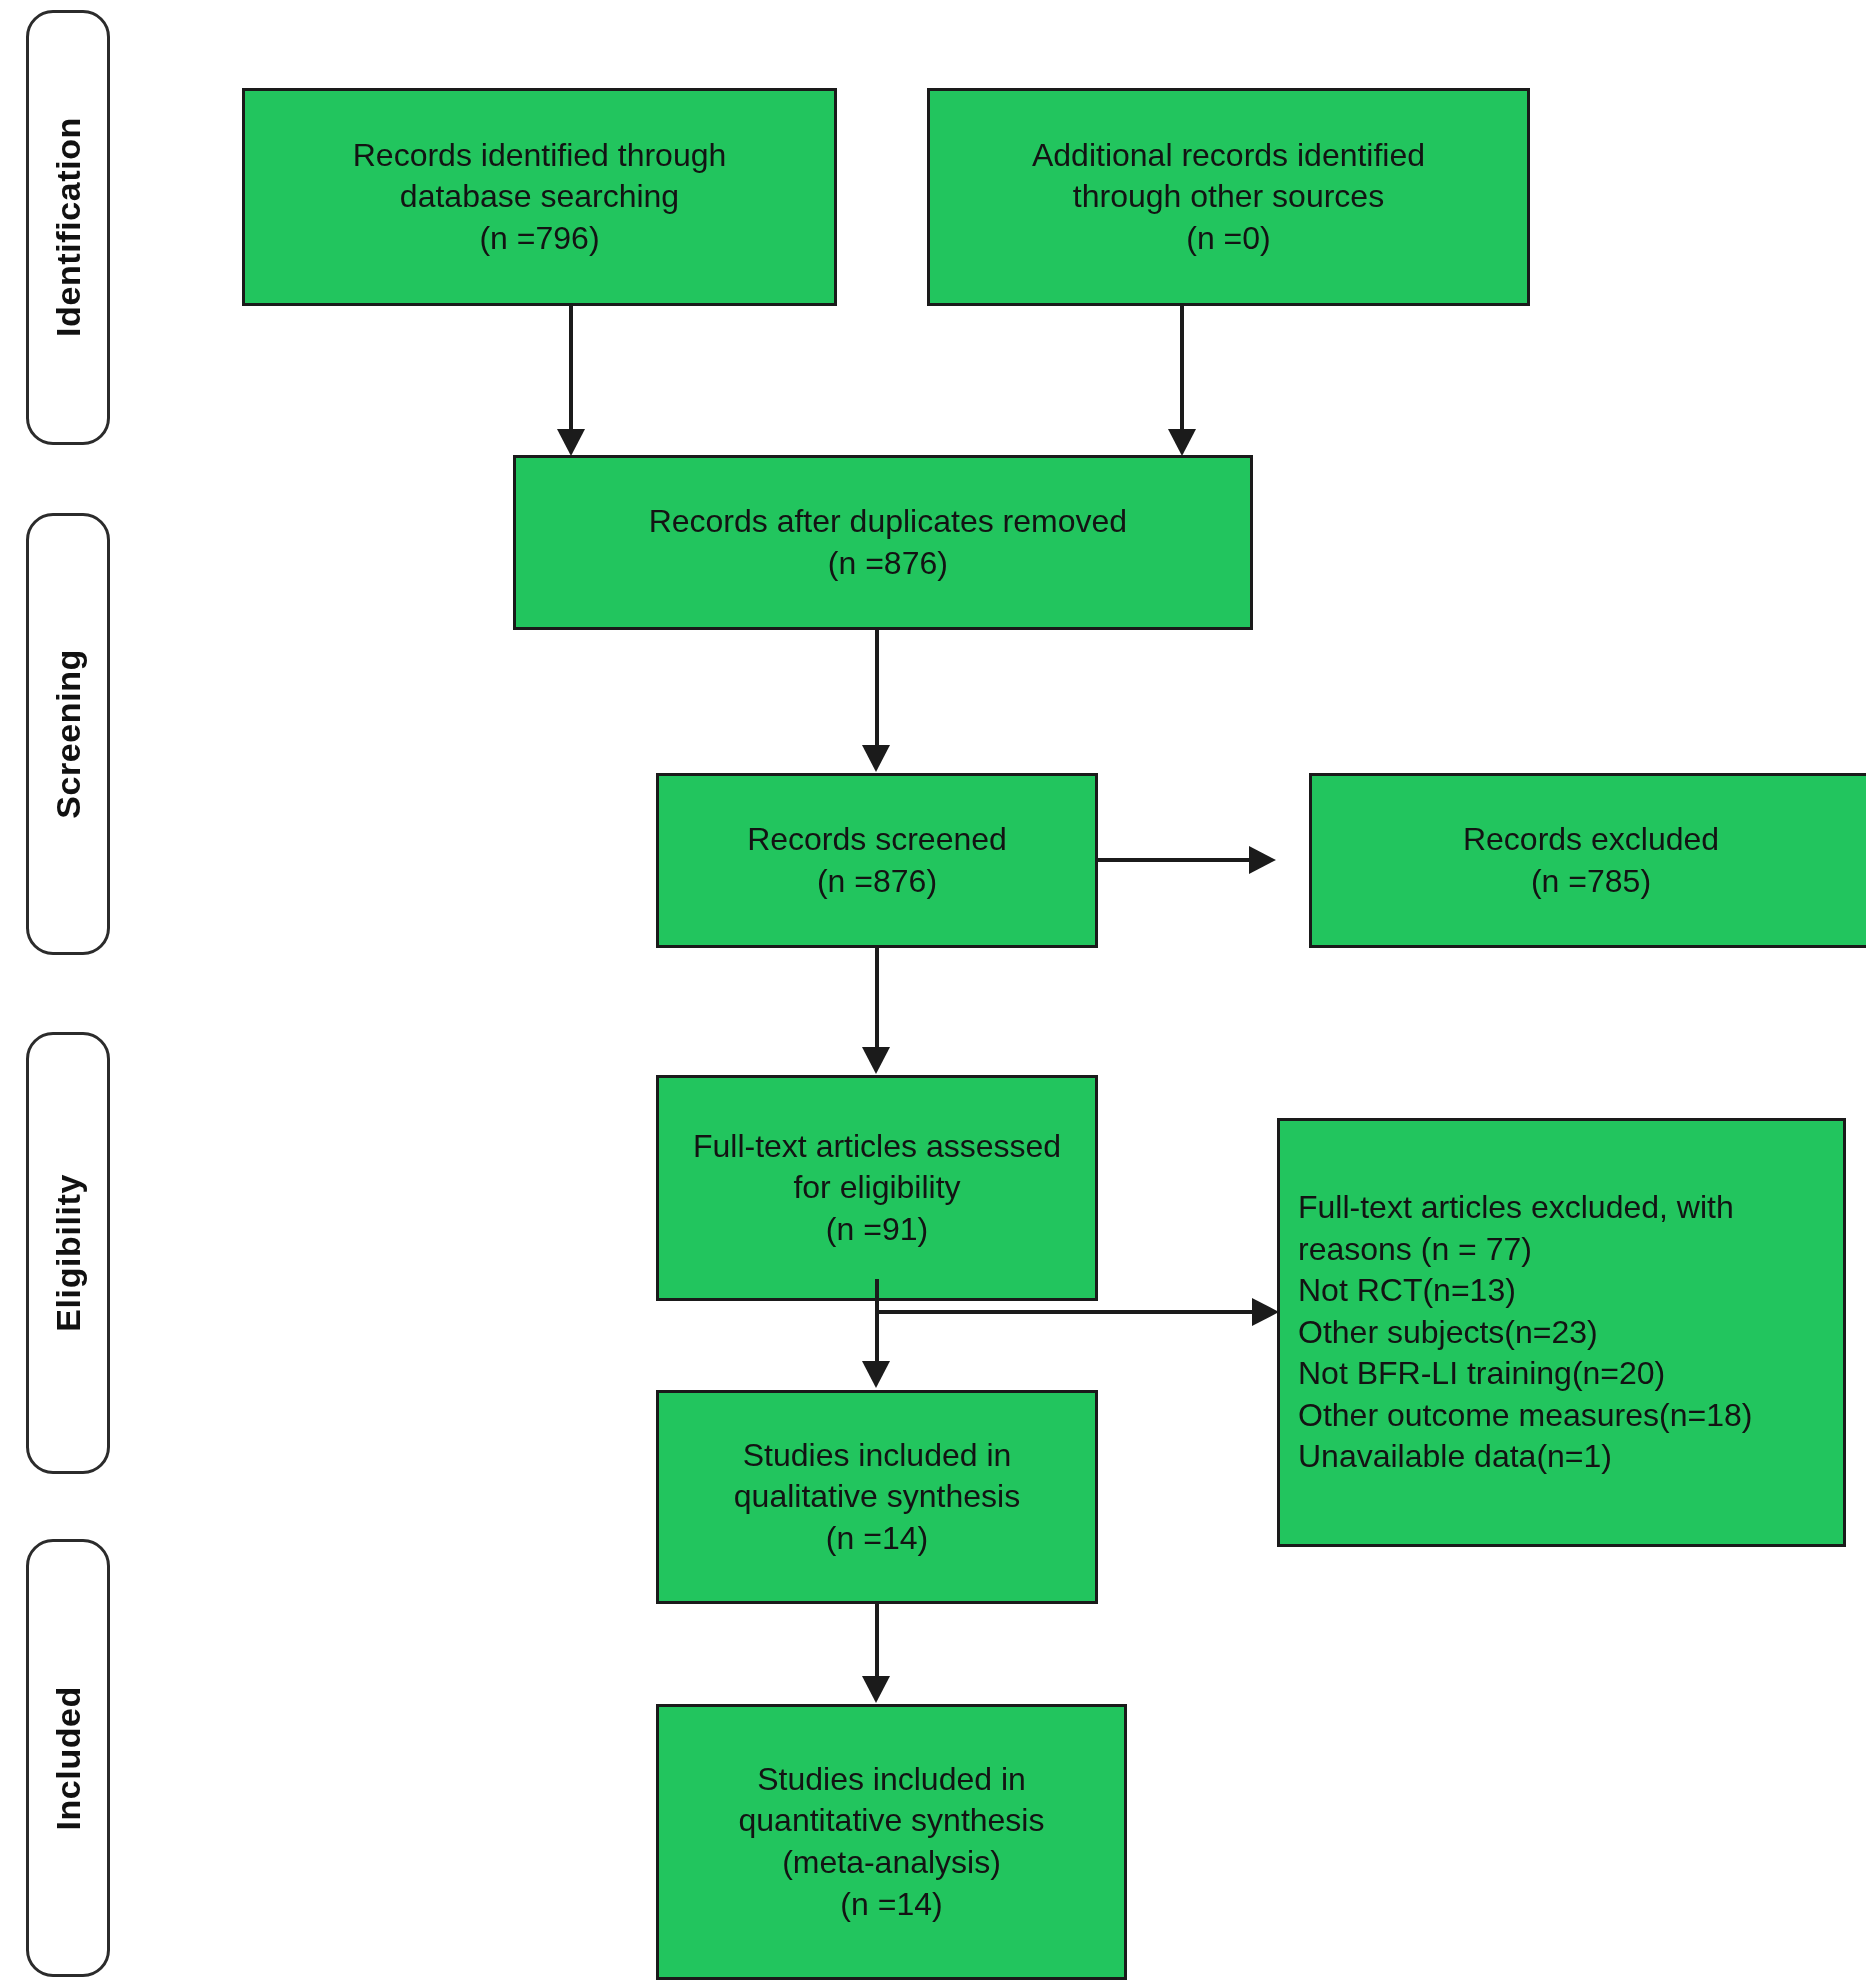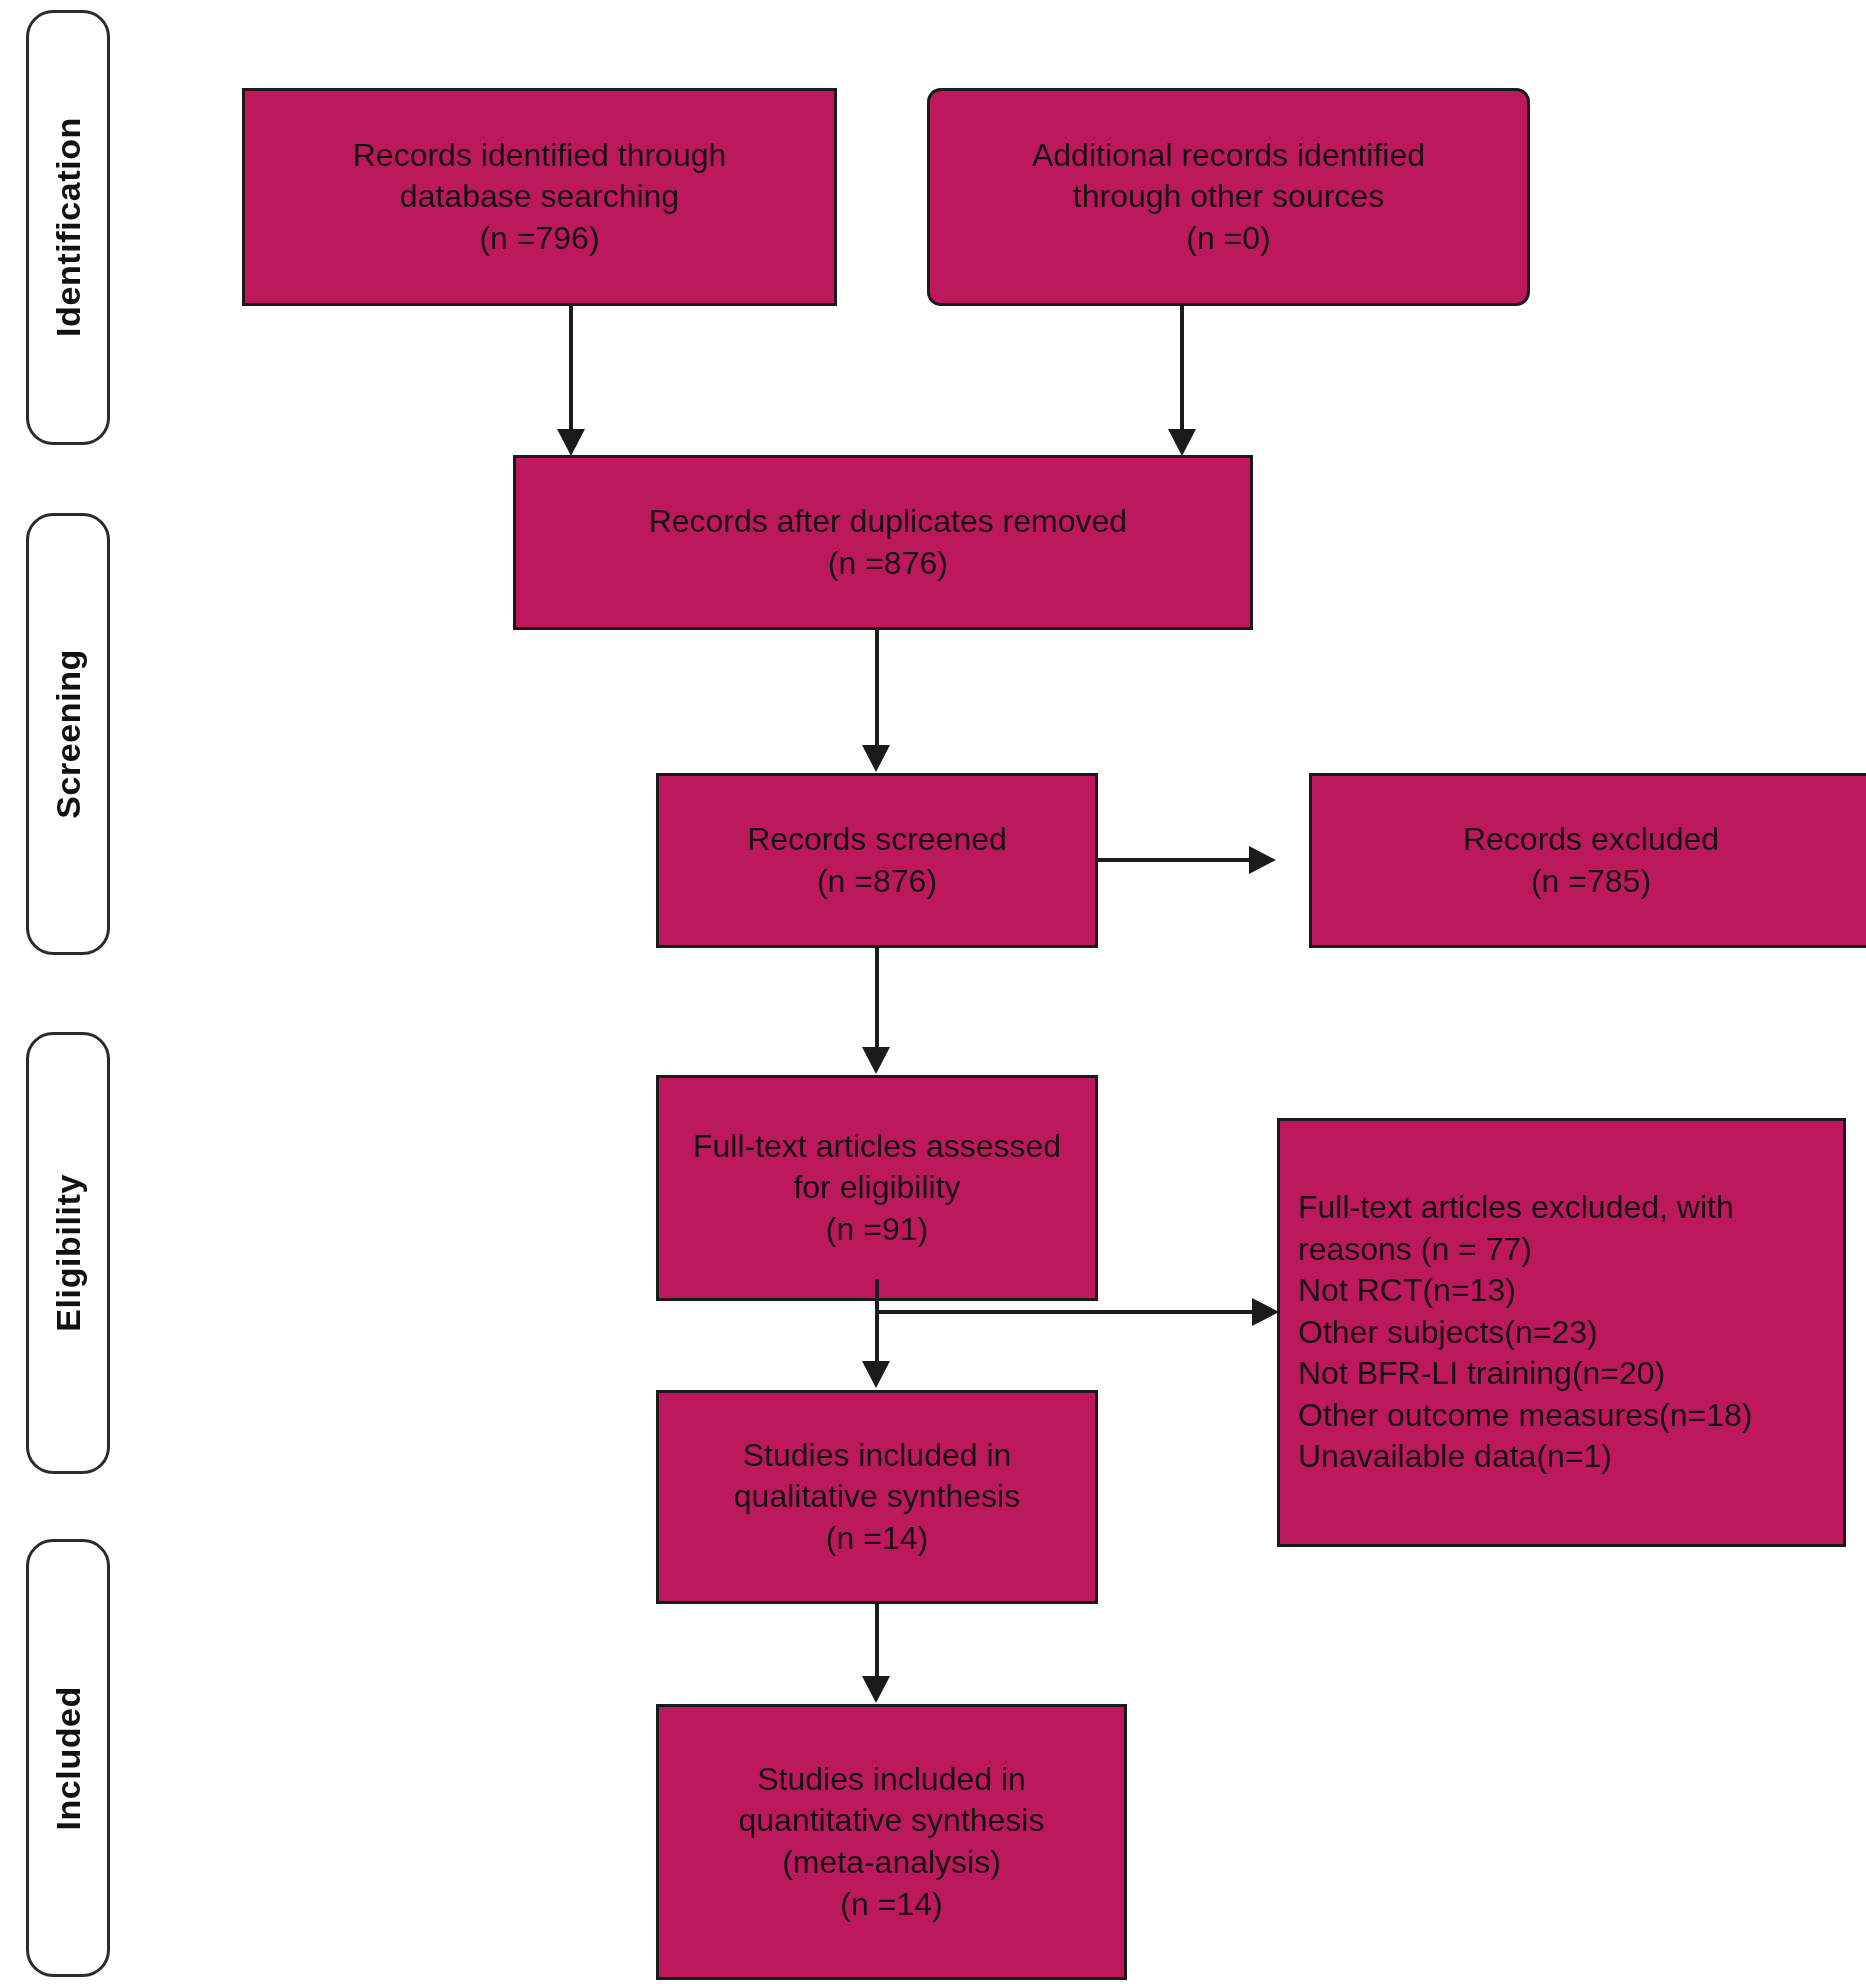--- a/index.html
+++ b/index.html
@@ -36,21 +36,21 @@
     color: #111111;
     white-space: nowrap;
     line-height: 1;
   }
 
   
   .flow-box {
     position: absolute;
     box-sizing: border-box;
     border: 3.2px solid #1a1a1a;
-    background: #be185d;
+    background: #22c55e;
     display: flex;
     flex-direction: column;
     align-items: center;
     justify-content: center;
     padding: 6.5px 14.3px;
   }
   .flow-box.left-align {
     align-items: flex-start;
     text-align: left;
     justify-content: center;
@@ -115,21 +115,21 @@
   <div class="stage-pill" style="left:26px; top:1539px; width:84px; height:438px;">
     <span class="stage-pill-label">Included</span>
   </div>
 
   <div class="flow-box" style="left:242px; top:88px; width:595px; height:218px;">
     <div class="box-line">Records identified through</div>
     <div class="box-line">database searching</div>
     <div class="box-line">(n =796)</div>
   </div>
 
-  <div class="flow-box" style="left:927px; top:88px; width:603px; height:218px;border-radius:14px;">
+  <div class="flow-box" style="left:927px; top:88px; width:603px; height:218px;">
     <div class="box-line">Additional records identified</div>
     <div class="box-line">through other sources</div>
     <div class="box-line">(n =0)</div>
   </div>
 
   <div class="v-line" style="left:569px; top:305px; width:3.9px; height:125px;"></div>
   <div class="arrow-down" style="left:557px; top:429px;"></div>
 
   <div class="v-line" style="left:1180px; top:305px; width:3.9px; height:125px;"></div>
   <div class="arrow-down" style="left:1168px; top:429px;"></div>

